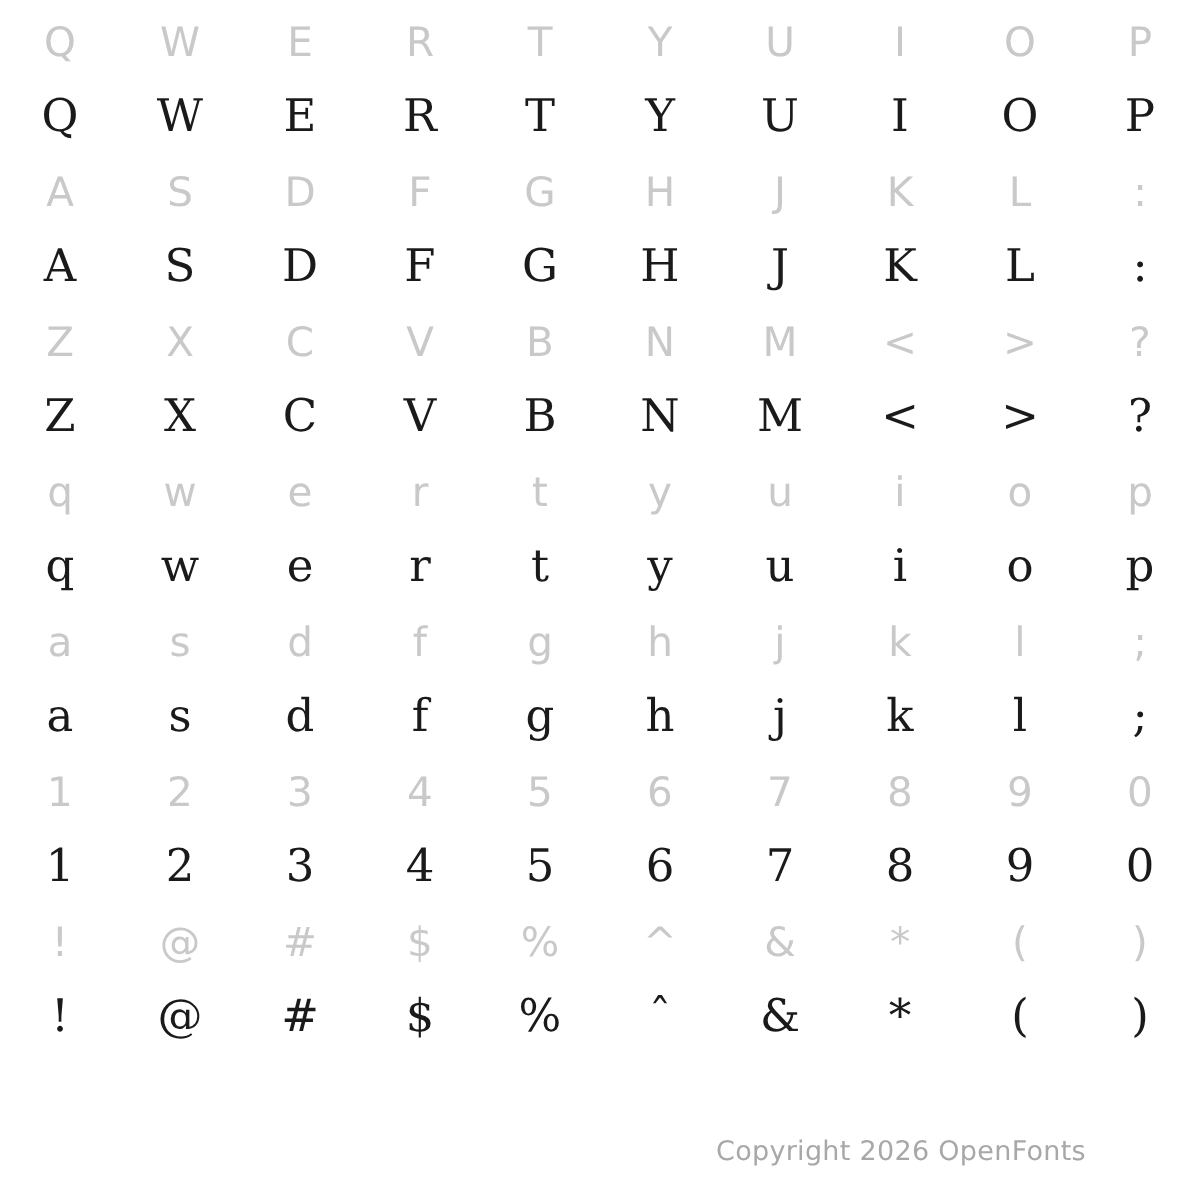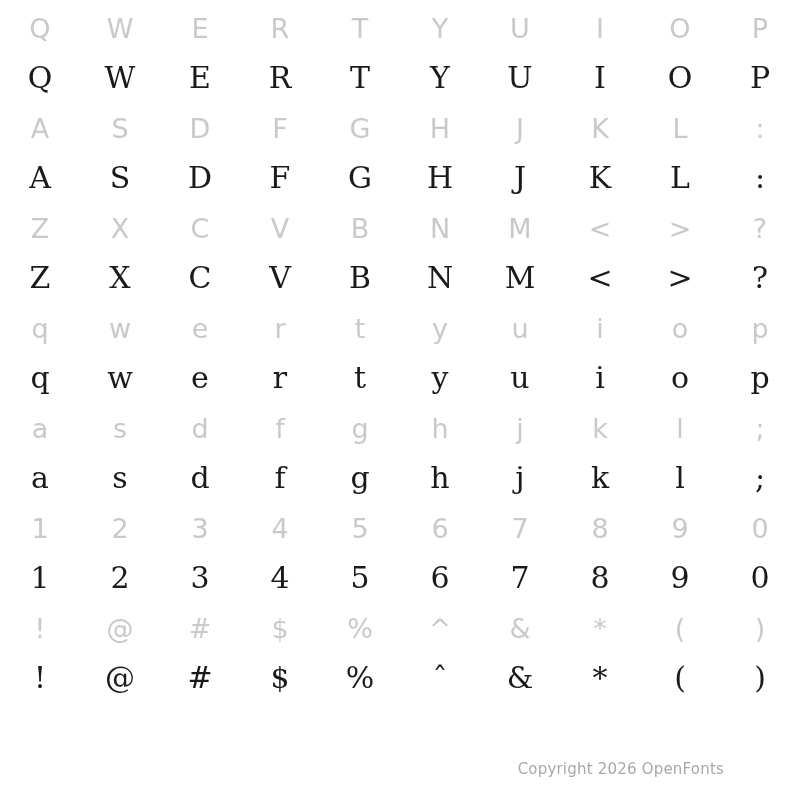--- a/index.html
+++ b/index.html
@@ -57,21 +57,21 @@
     font-family: "DejaVu Serif", serif;
     font-size: 30px;
     font-weight: 400;
   }
   .footer {
     position: absolute;
     right: 76px;
     bottom: 22px;
     color: #a8a8a8;
     font-family: "DejaVu Sans", sans-serif;
-    font-size: 15px;
+    font-size: 18px;
     letter-spacing: 0.2px;
     margin-top: 48px;
   }
 </style>
 </head>
 <body>
 
 <div class="sheet">
   <div class="grid">
 

